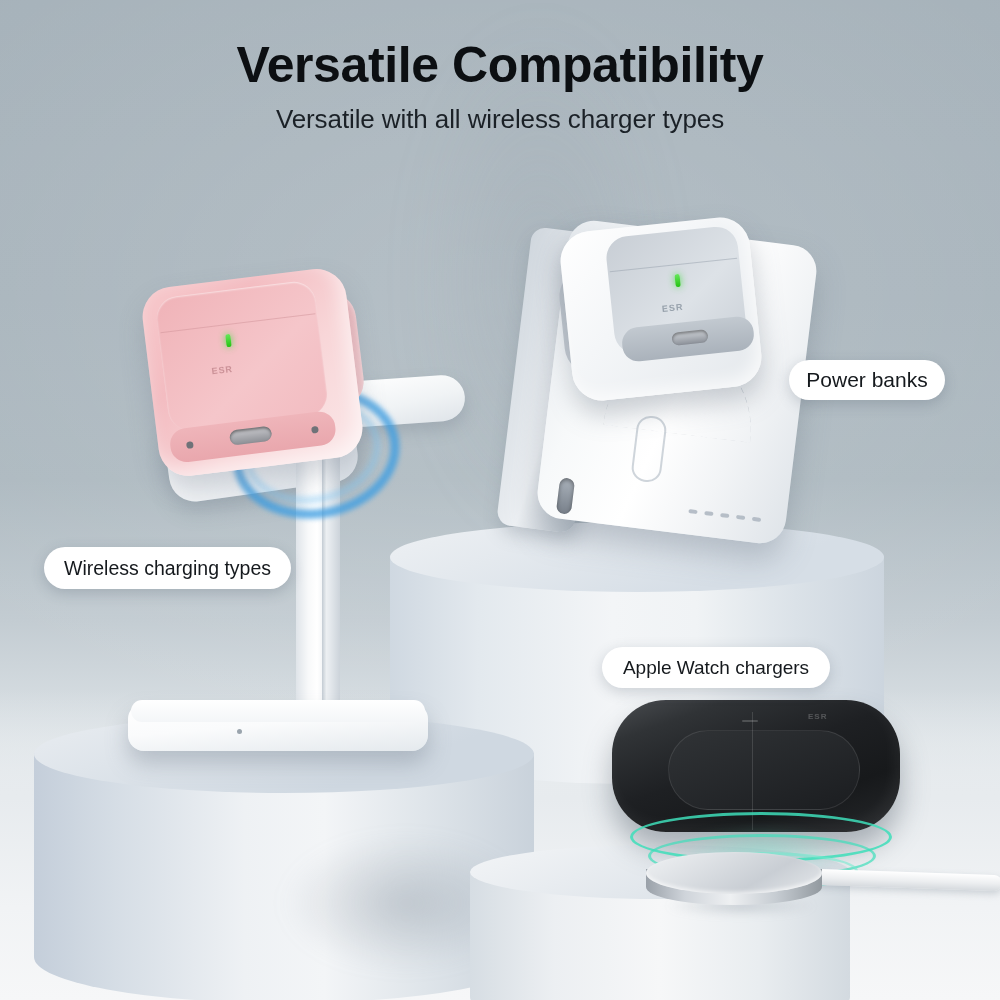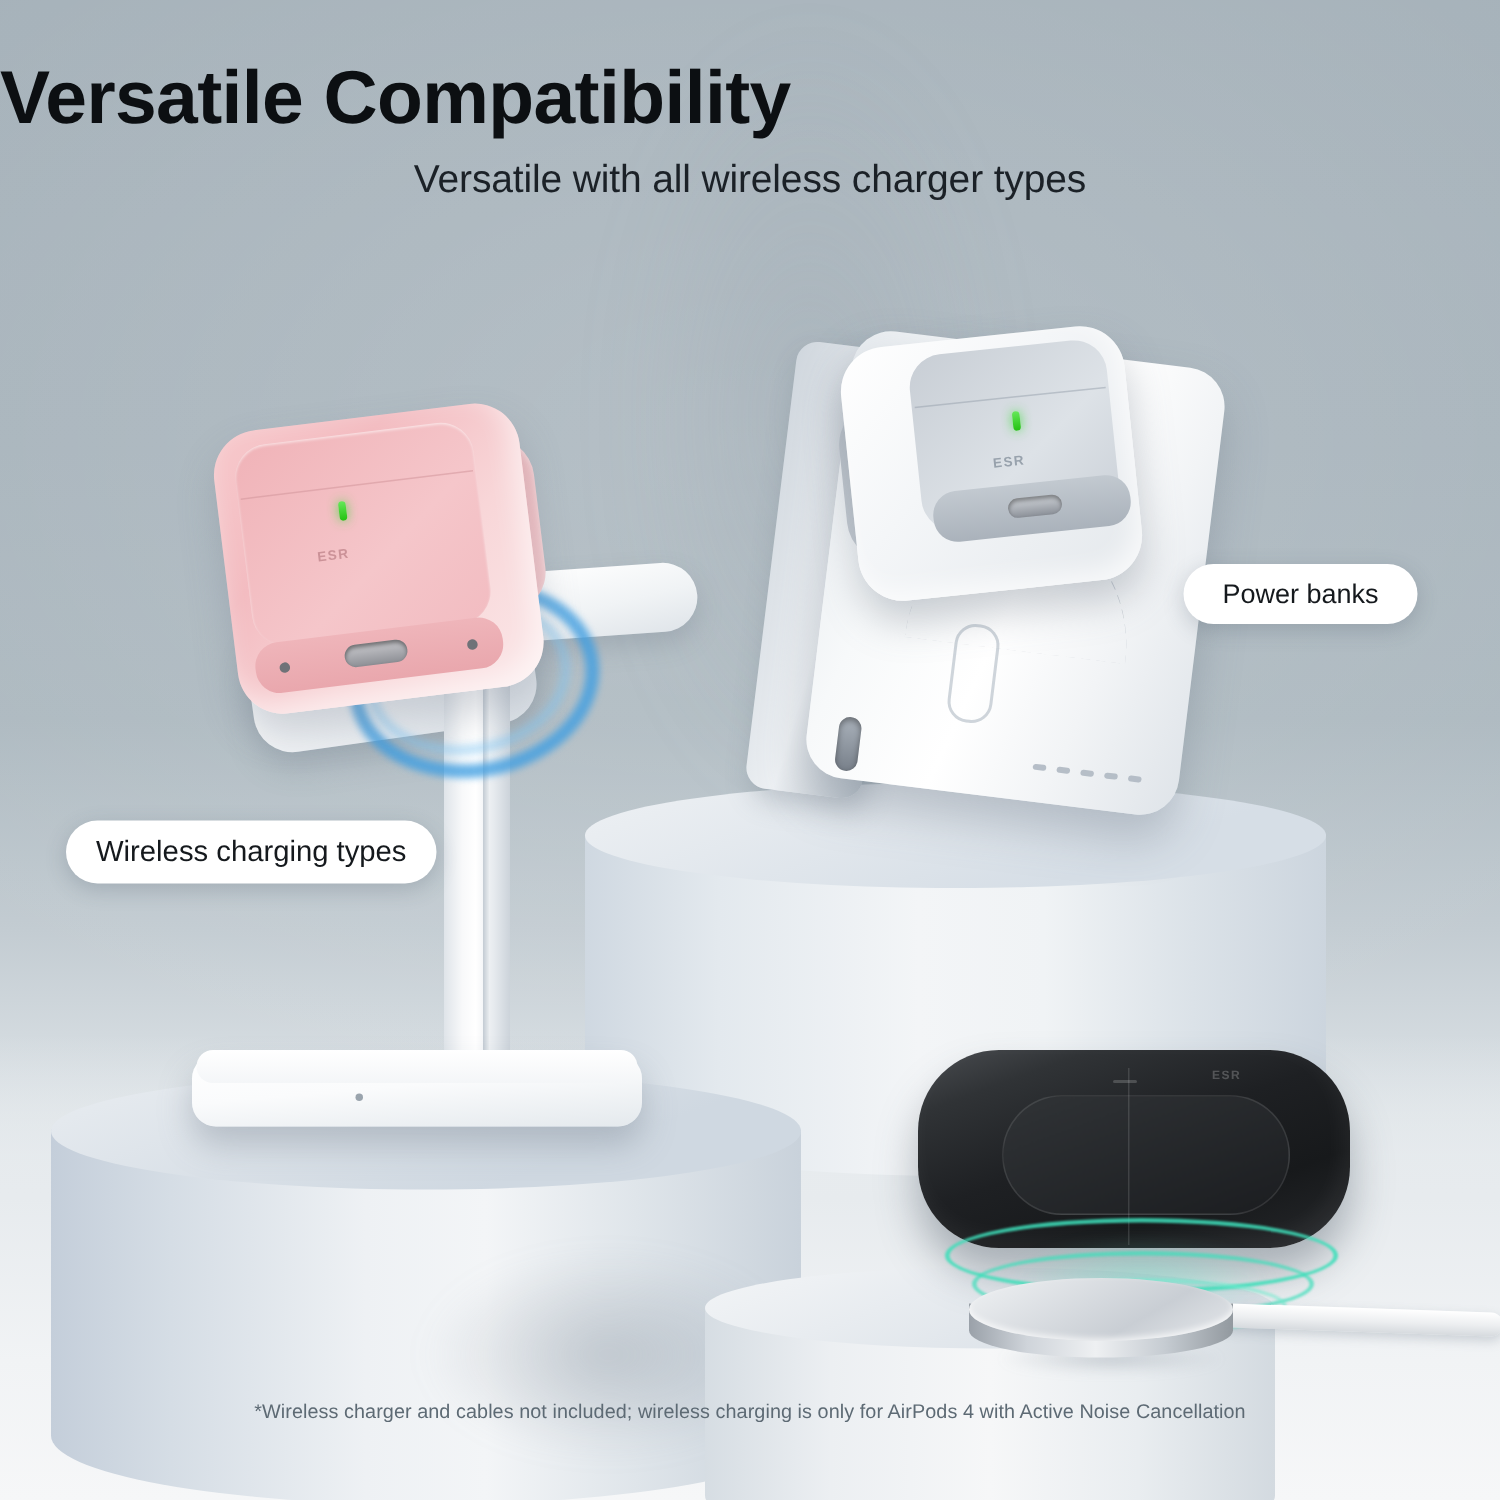--- a/index.html
+++ b/index.html
@@ -17,34 +17,34 @@
   .bg-vign{position:absolute;inset:0;
     background:radial-gradient(130% 85% at 50% 30%,rgba(255,255,255,.16) 0%,rgba(255,255,255,0) 55%),
                radial-gradient(90% 60% at 50% 108%,rgba(255,255,255,.85) 0%,rgba(255,255,255,0) 62%);}
   .bg-floor{position:absolute;left:0;right:0;top:690px;height:310px;
     background:linear-gradient(180deg,rgba(226,231,235,0) 0%,#e7ebee 35%,#f1f3f5 70%,#f6f7f8 100%);}
   .wallshade{position:absolute;left:420px;top:0;width:300px;height:620px;
     background:radial-gradient(60% 60% at 40% 45%,rgba(140,152,162,.22),rgba(140,152,162,0) 70%);
     filter:blur(24px);}
 
   
-  .headline{position:absolute;left:0;right:0;top:36px;text-align:left;
+  .headline{position:absolute;left:0;right:0;top:36px;text-align:center;
     font-size:50px;font-weight:700;color:#0c0f12;letter-spacing:-.4px;}
   .subhead{position:absolute;left:0;right:0;top:104px;text-align:center;
     font-size:26px;font-weight:400;color:#1b2127;letter-spacing:-.1px;}
   .footnote{position:absolute;left:0;right:0;top:933px;text-align:center;
     font-size:13.2px;color:#5d6a74;letter-spacing:.05px;}
 
   
   .pill{position:absolute;background:#fff;border-radius:40px;
     display:flex;align-items:center;justify-content:center;
     color:#15191d;box-shadow:0 4px 14px rgba(60,75,90,.22);
     font-size:19.5px;white-space:nowrap;}
   #pill-stands{left:44px;top:547px;width:247px;height:42px;}
-  #pill-power{left:789px;top:376px;width:156px;height:40px;font-size:18px;}
+  #pill-power{left:789px;top:360px;width:156px;height:40px;font-size:21px;}
   #pill-watch{left:602px;top:647px;width:228px;height:41px;font-size:19px;}
 
   
   .ped{position:absolute;}
   .ped .top{position:absolute;left:0;top:0;width:100%;height:100%;border-radius:50%;}
   .ped .body{position:absolute;left:0;width:100%;}
 
   
   #pedL{left:34px;top:715px;width:500px;height:300px;}
   #pedL .body{top:38px;height:250px;
@@ -303,15 +303,15 @@
   <div id="puckShadow"></div>
   <div id="cable"></div>
   <div id="puckBody"></div>
   <div id="puckTop"></div>
 
   <div class="headline">Versatile Compatibility</div>
   <div class="subhead">Versatile with all wireless charger types</div>
 
   <div class="pill" id="pill-stands">Wireless charging types</div>
   <div class="pill" id="pill-power">Power banks</div>
-
-  <div class="footnote">*Wireless charger and cables not included; wireless charging is only for AirPods 4 with Active Noise Cancellation</div>
+  <div class="pill" id="pill-watch">Apple Watch chargers</div>
+
 </div>
 
 </body></html>

